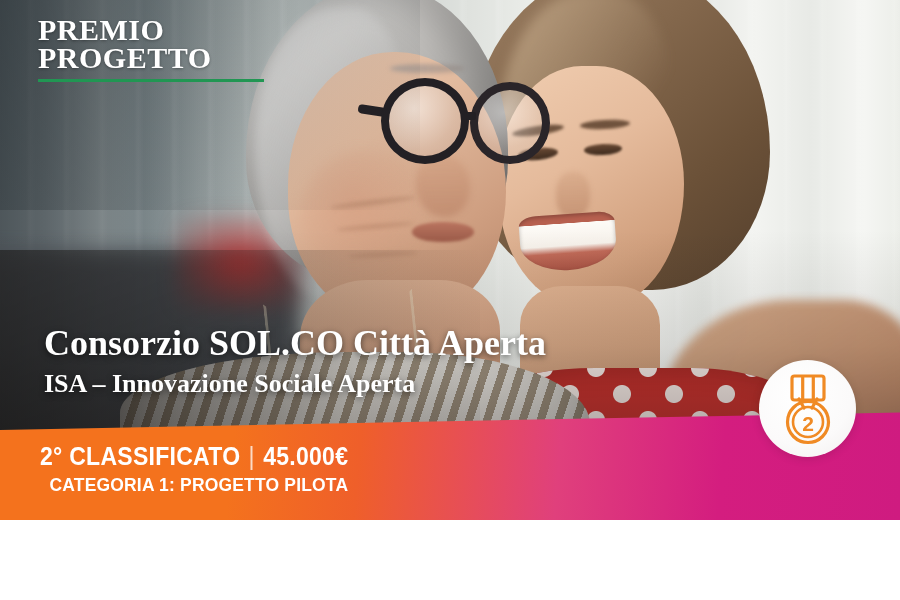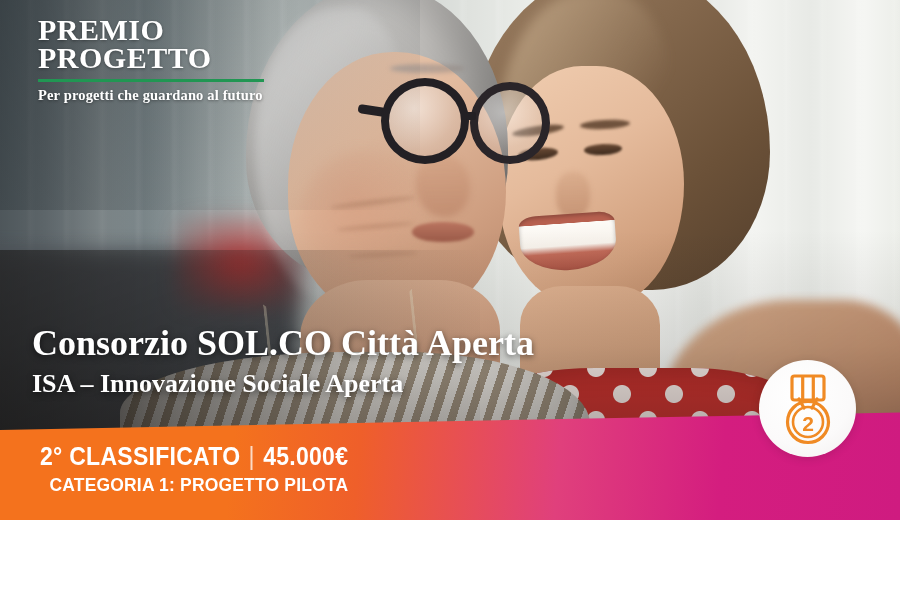--- a/index.html
+++ b/index.html
@@ -215,21 +215,21 @@
     text-shadow:0 1px 3px rgba(0,0,0,.35);
   }
   .brand-rule { width:226px; height:3px; background:#219653; margin:7px 0 5px 0; }
   .brand-tag {
     font-family:"Liberation Serif", serif; color:#ffffff;
     font-size:14.5px; font-weight:700; letter-spacing:.15px; white-space:nowrap;
     text-shadow:0 1px 3px rgba(0,0,0,.4);
   }
 
   
-  .titles { position:absolute; left:32px; top:322px; width:720px; }
+  .titles { position:absolute; left:44px; top:322px; width:720px; }
   .title-main {
     font-family:"Liberation Serif", serif; color:#fff; font-weight:700;
     font-size:36px; line-height:42px; white-space:nowrap;
     text-shadow:0 2px 6px rgba(0,0,0,.55);
   }
   .title-sub {
     font-family:"Liberation Serif", serif; color:#fff; font-weight:700;
     font-size:26px; line-height:34px; white-space:nowrap; margin-top:3px;
     text-shadow:0 2px 6px rgba(0,0,0,.55);
   }
@@ -320,21 +320,20 @@
       <div class="ph-vignette-top"></div>
       <div class="ph-vignette"></div>
       <div class="ph-vignette-l"></div>
     </div>
   </div>
 
   <div class="brand">
     <div class="brand-line">PREMIO</div>
     <div class="brand-line">PROGETTO</div>
     <div class="brand-rule" style="background: rgb(33, 150, 83);"></div>
-    <div class="brand-tag">Per progetti che guardano al futuro</div>
   </div>
 
   <div class="titles">
     <div class="title-main">Consorzio SOL.CO Città Aperta</div>
     <div class="title-sub">ISA – Innovazione Sociale Aperta</div>
   </div>
 
   <div class="banner"></div>
   <div class="banner-inner">
     <div class="banner-l1">

